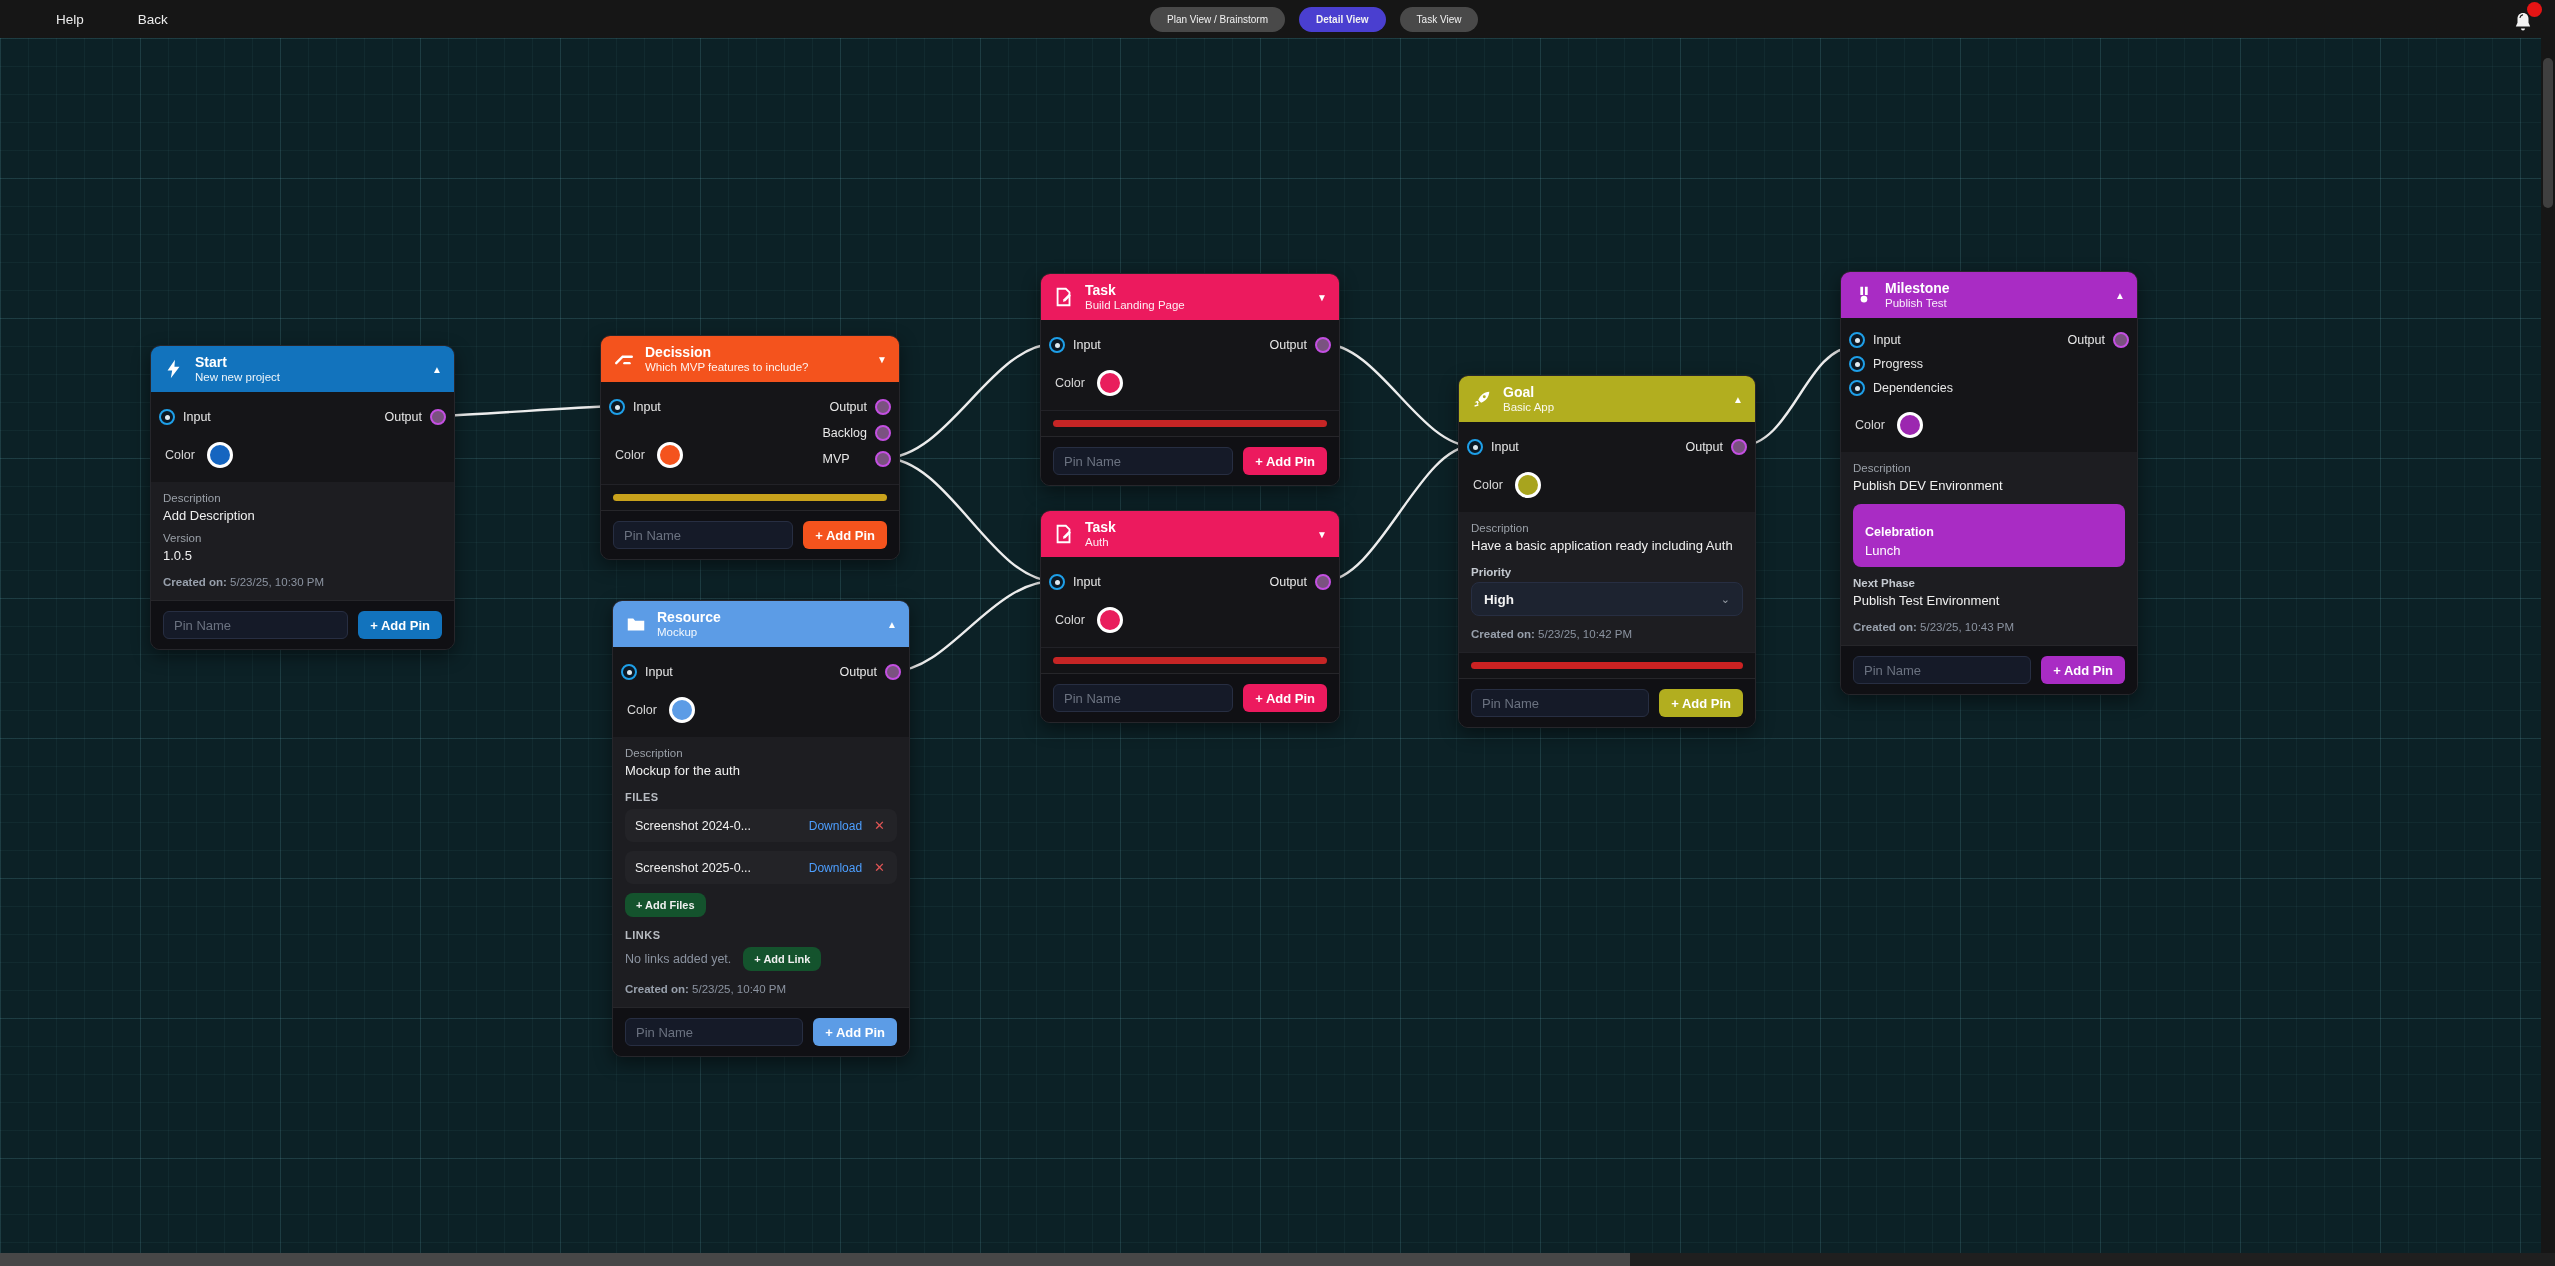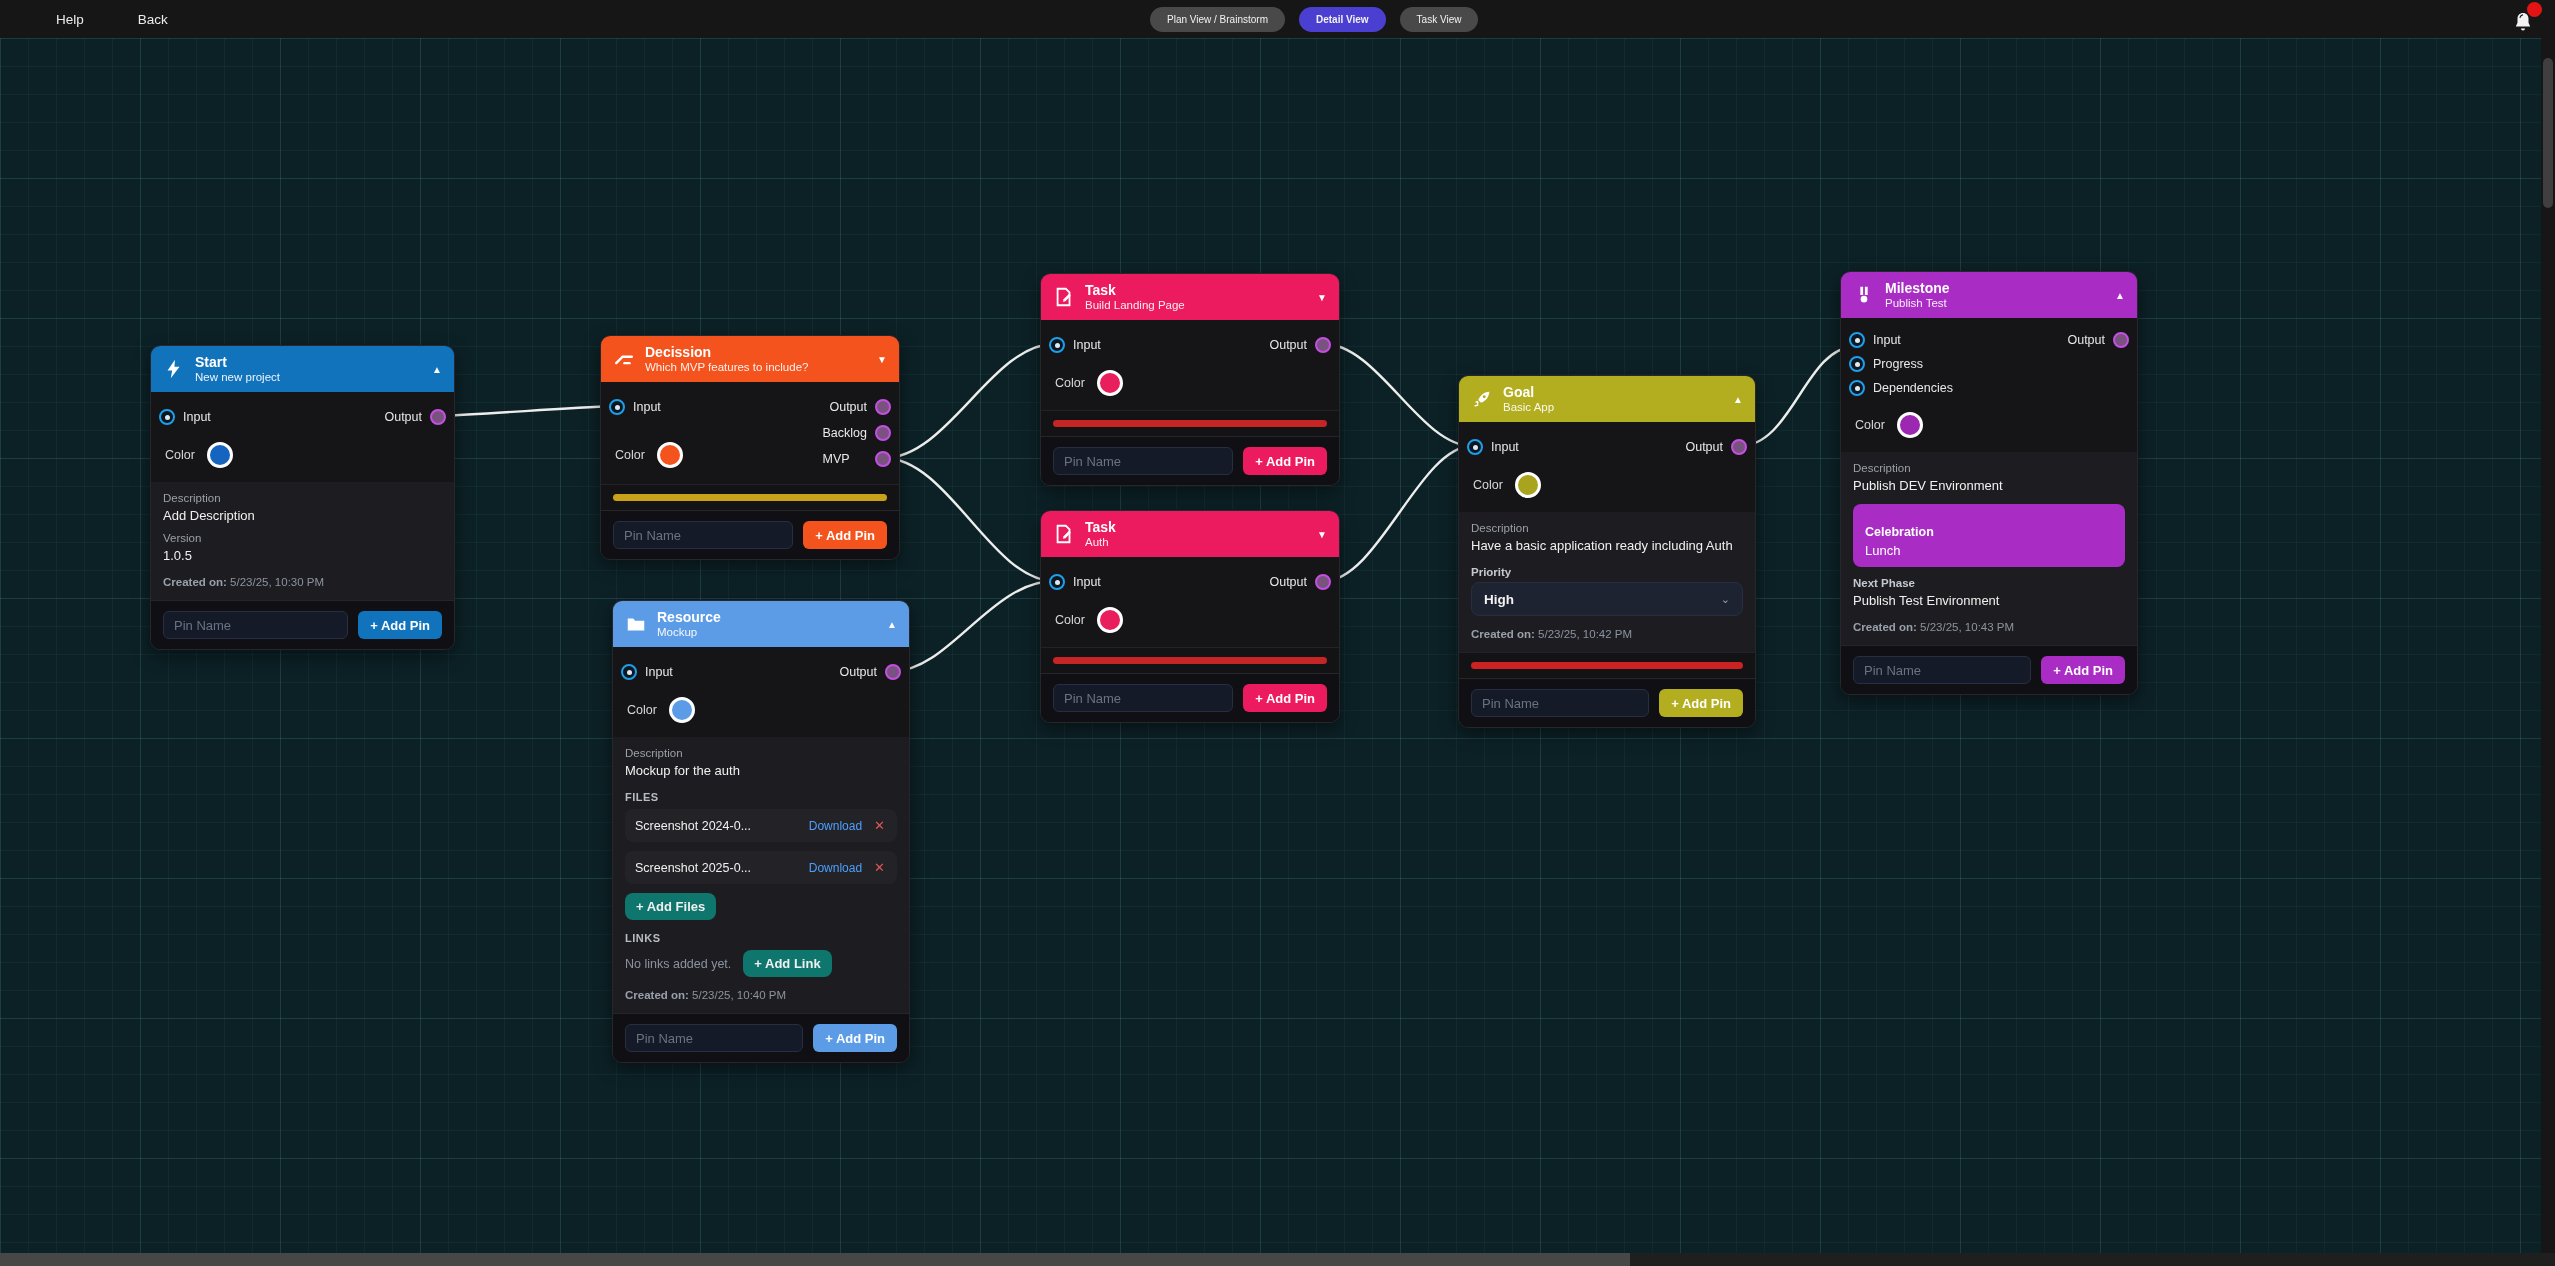--- a/index.html
+++ b/index.html
@@ -122,22 +122,22 @@
               color: #b8bcc2; margin: 12px 0 6px 0; }
   .filerow {
     display: flex; align-items: center; gap: 10px; background: #232327;
     border-radius: 8px; padding: 9px 10px; margin-bottom: 9px;
   }
   .fname { font-size: 12.5px; color: #f0f0f0; flex: 1; white-space: nowrap; overflow: hidden; }
   .dl { font-size: 12px; color: #4d9fff; text-decoration: none; cursor: pointer; }
   .xbtn { background: none; border: none; color: #e05555; font-size: 13px;
           cursor: pointer; font-family: inherit; padding: 0 2px; }
   .chipbtn {
-    background: #0f766e; border: none; border-radius: 8px; color: #f0f0f0;
-    font-size: 13px; font-weight: bold; font-family: inherit;
+    background: #14532d; border: none; border-radius: 8px; color: #f0f0f0;
+    font-size: 11px; font-weight: bold; font-family: inherit;
     padding: 6px 11px; cursor: pointer;
   }
   .linksrow { display: flex; align-items: center; gap: 12px; }
   .nolinks { font-size: 12.5px; color: #8b93a0; }
 
   
   .selectbox {
     display: flex; align-items: center; justify-content: space-between;
     background: #1d2330; border: 1px solid #272e42; border-radius: 8px;
     height: 34px; padding: 0 12px; margin-top: 4px; cursor: pointer;

